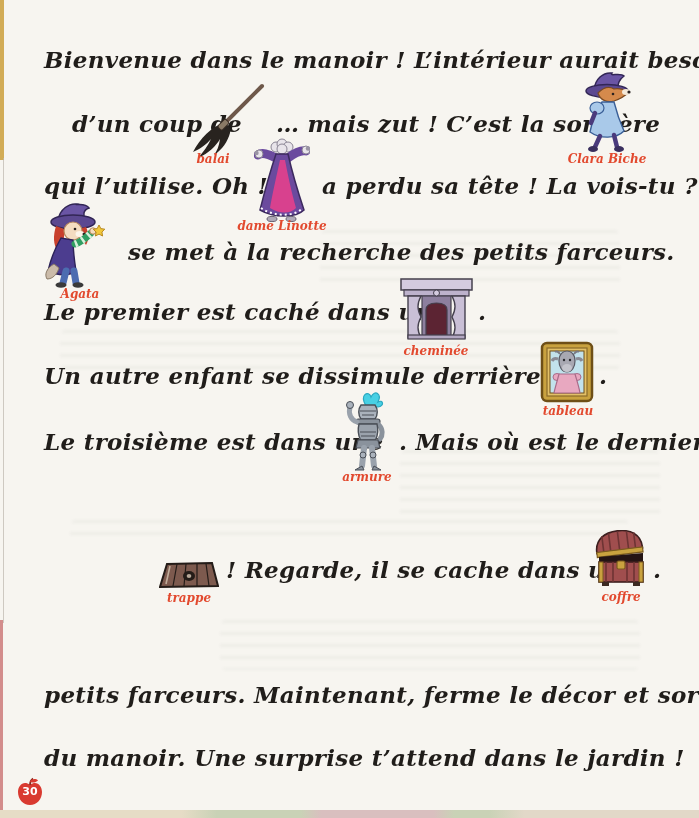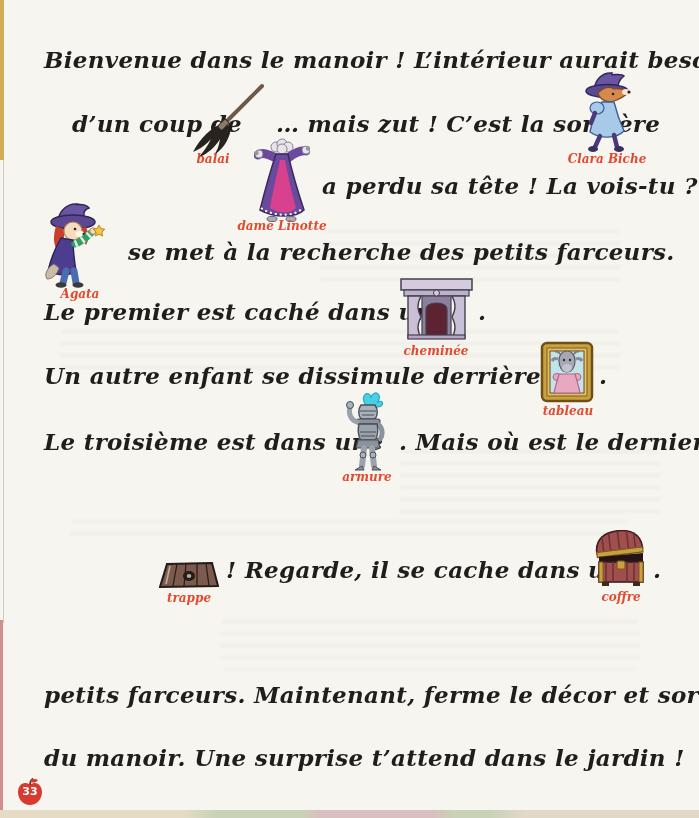--- a/index.html
+++ b/index.html
@@ -41,20 +41,21 @@
 
   <div class="ghost" style="left:320px;top:230px;width:300px;height:60px;"></div>
   <div class="ghost" style="left:60px;top:330px;width:560px;height:40px;"></div>
   <div class="ghost" style="left:400px;top:450px;width:260px;height:70px;"></div>
   <div class="ghost" style="left:70px;top:520px;width:560px;height:24px;"></div>
   <div class="ghost" style="left:220px;top:620px;width:420px;height:50px;"></div>
 
   <div class="line" style="left:44px;top:46px;">Bienvenue dans le manoir ! L’intérieur aurait besoin</div>
   <div class="line" style="left:44px;top:110px;margin-left:28px;">d’un coup de</div>
   <div class="line" style="left:276px;top:110px;">… mais zut ! C’est la sorcière</div>
+  <div class="line" style="left:44px;top:172px;">qui l’utilise. Oh !</div>
   <div class="line" style="left:322px;top:172px;">a perdu sa tête ! La vois-tu ?</div>
   <div class="line" style="left:128px;top:238px;">se met à la recherche des petits farceurs.</div>
   <div class="line" style="left:44px;top:298px;">Le premier est caché dans une</div>
   <div class="line" style="left:478px;top:298px;">.</div>
   <div class="line" style="left:44px;top:362px;">Un autre enfant se dissimule derrière un</div>
   <div class="line" style="left:599px;top:362px;">.</div>
   <div class="line" style="left:44px;top:428px;">Le troisième est dans une</div>
   <div class="line" style="left:399px;top:428px;">. Mais où est le dernier ?</div>
   <div class="line" style="left:226px;top:556px;">! Regarde, il se cache dans un</div>
   <div class="line" style="left:653px;top:556px;">.</div>
@@ -216,16 +217,16 @@
     </svg>
   </div>
   <span class="caption" style="left:621px;top:590px;">coffre</span>
 
   <div class="badge">
     <svg width="28" height="30" viewBox="0 0 28 30">
       <path d="M14,9 C8,4 2,9 2,16 C2,23 7,29 14,29 C21,29 26,23 26,16 C26,9 20,4 14,9 Z" fill="#d93a30"></path>
       <path d="M14,9 C14,6 15,4 17,2.5" stroke="#8a2a20" stroke-width="1.8" fill="none"></path>
       <path d="M14,5.5 C16,2.5 20,2.5 22,4.5 C20,6.5 16,7.5 14,5.5 Z" fill="#d93a30"></path>
     </svg>
-    <span class="num">33</span>
+    <span class="num">30</span>
   </div>
 
 </div>
 
 </body></html>

